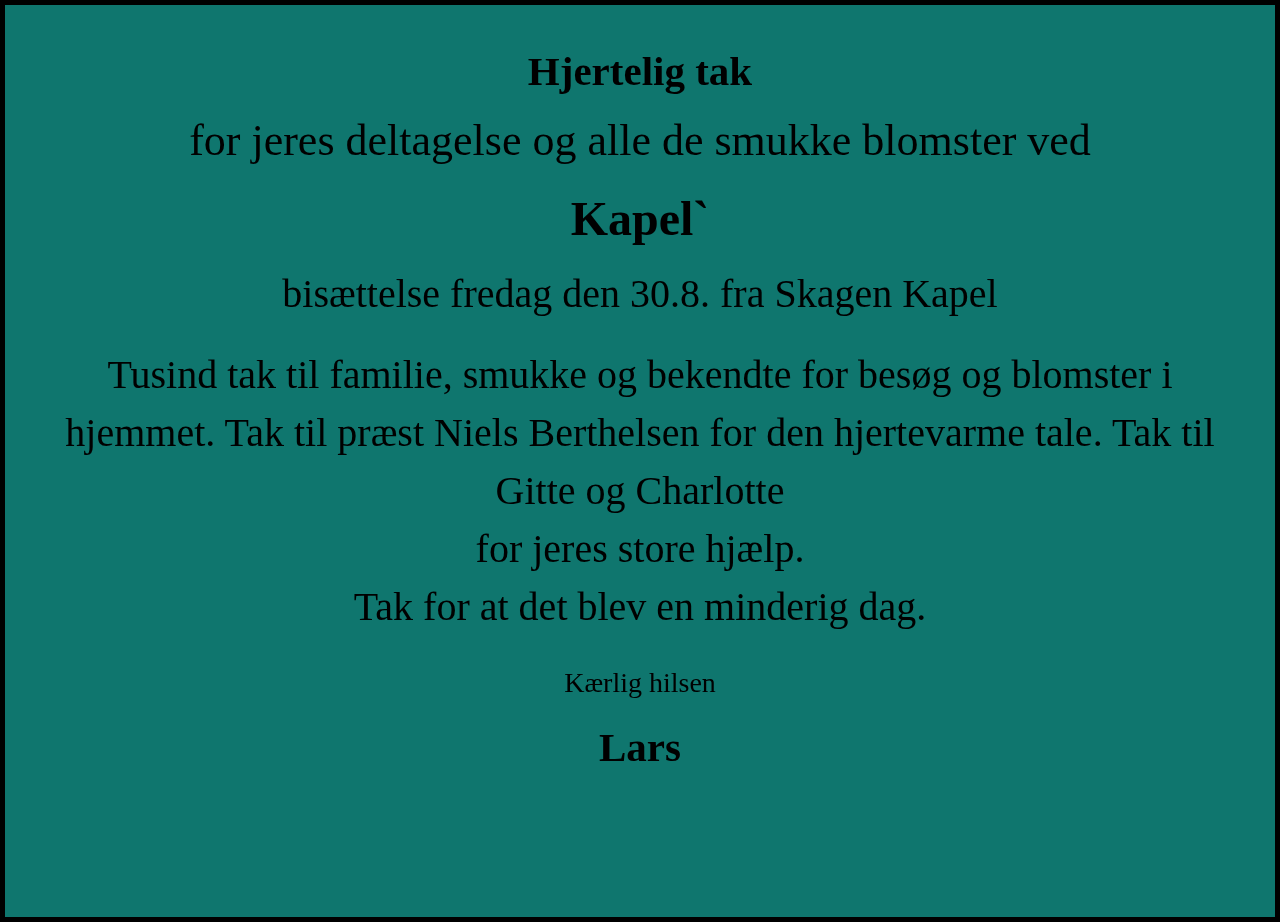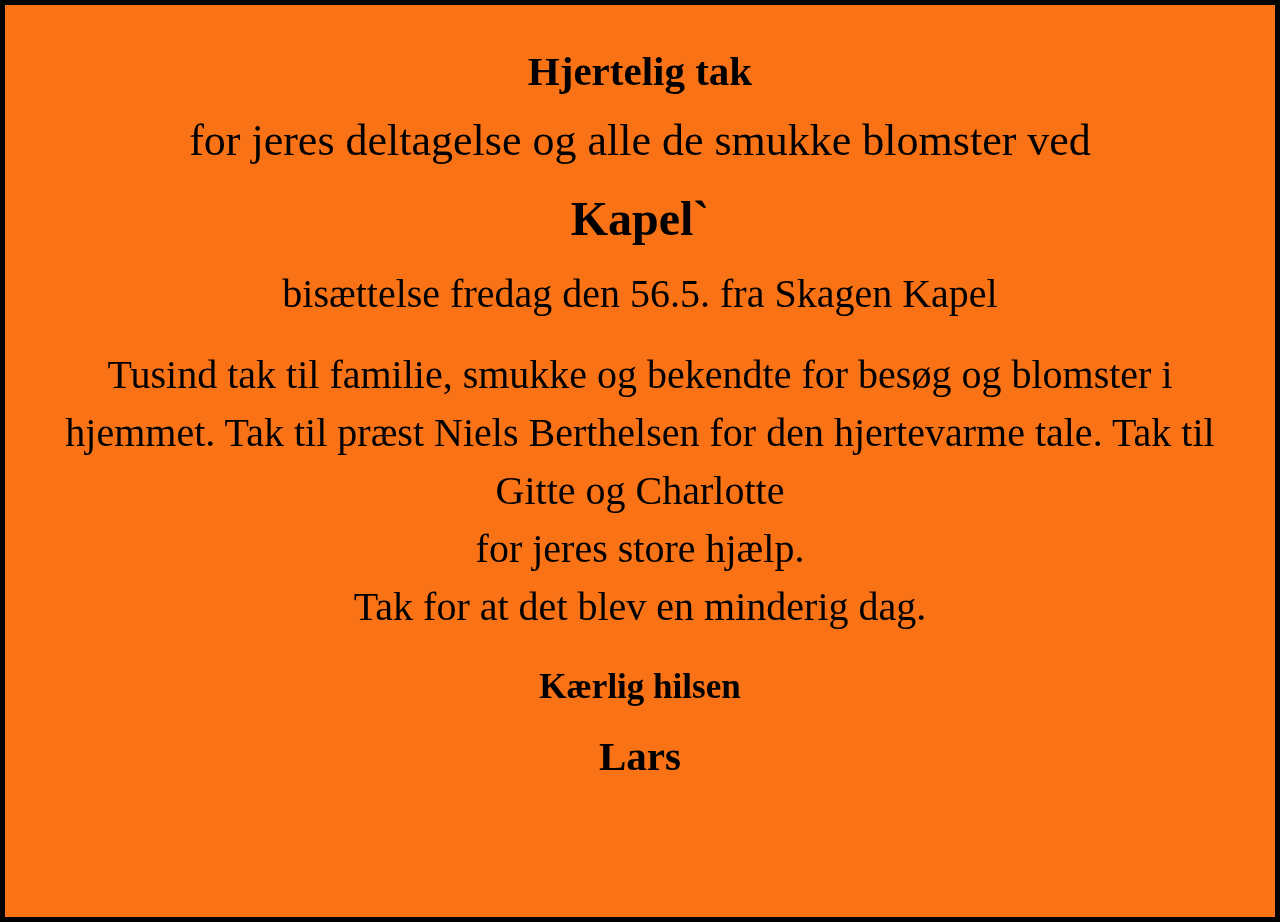--- a/index.html
+++ b/index.html
@@ -12,21 +12,21 @@
     height: 922px;
     font-family: "Liberation Serif", serif;
     color: #000000;
     overflow: hidden;
   }
   .notice {
     box-sizing: border-box;
     width: 1280px;
     height: 922px;
     border: 5px solid #000000;
-    background: #f97316;
+    background: #0f766e;
     padding: 34px 30px 20px 30px;
     display: block;
     text-align: center;
   }
   .inner {
     width: 100%;
     max-width: 1220px;
     margin: 0 auto;
   }
   .line {
@@ -57,40 +57,40 @@
     line-height: 1.2;
     margin: 0 0 28px 0;
   }
   .body-text {
     font-size: 40px;
     font-weight: normal;
     line-height: 1.45;
     margin: 0 0 30px 0;
   }
   .closing {
-    font-size: 35px;
-    font-weight: bold;
+    font-size: 28px;
+    font-weight: normal;
     line-height: 1.2;
     margin: 0 0 24px 0;
   }
   .signature {
     font-size: 41px;
     font-weight: bold;
     line-height: 1.2;
     margin: 0;
   }
 </style>
 </head>
 <body>
 
 <div class="notice">
   <div class="inner">
     <div class="line headline">Hjertelig tak</div>
     <div class="line lead">for jeres deltagelse og alle de smukke blomster ved</div>
     <div class="line name-main">Kapel`</div>
-    <div class="line subline">bisættelse fredag den 56.5. fra Skagen Kapel</div>
+    <div class="line subline">bisættelse fredag den 30.8. fra Skagen Kapel</div>
     <div class="line body-text">Tusind tak til familie, smukke og bekendte for besøg og blomster i hjemmet. Tak til præst Niels Berthelsen for den hjertevarme tale. Tak til Gitte og Charlotte
 for jeres store hjælp.
 Tak for at det blev en minderig dag.</div>
     <div class="line closing">Kærlig hilsen</div>
     <div class="line signature">Lars</div>
   </div>
 </div>
 
 </body></html>

